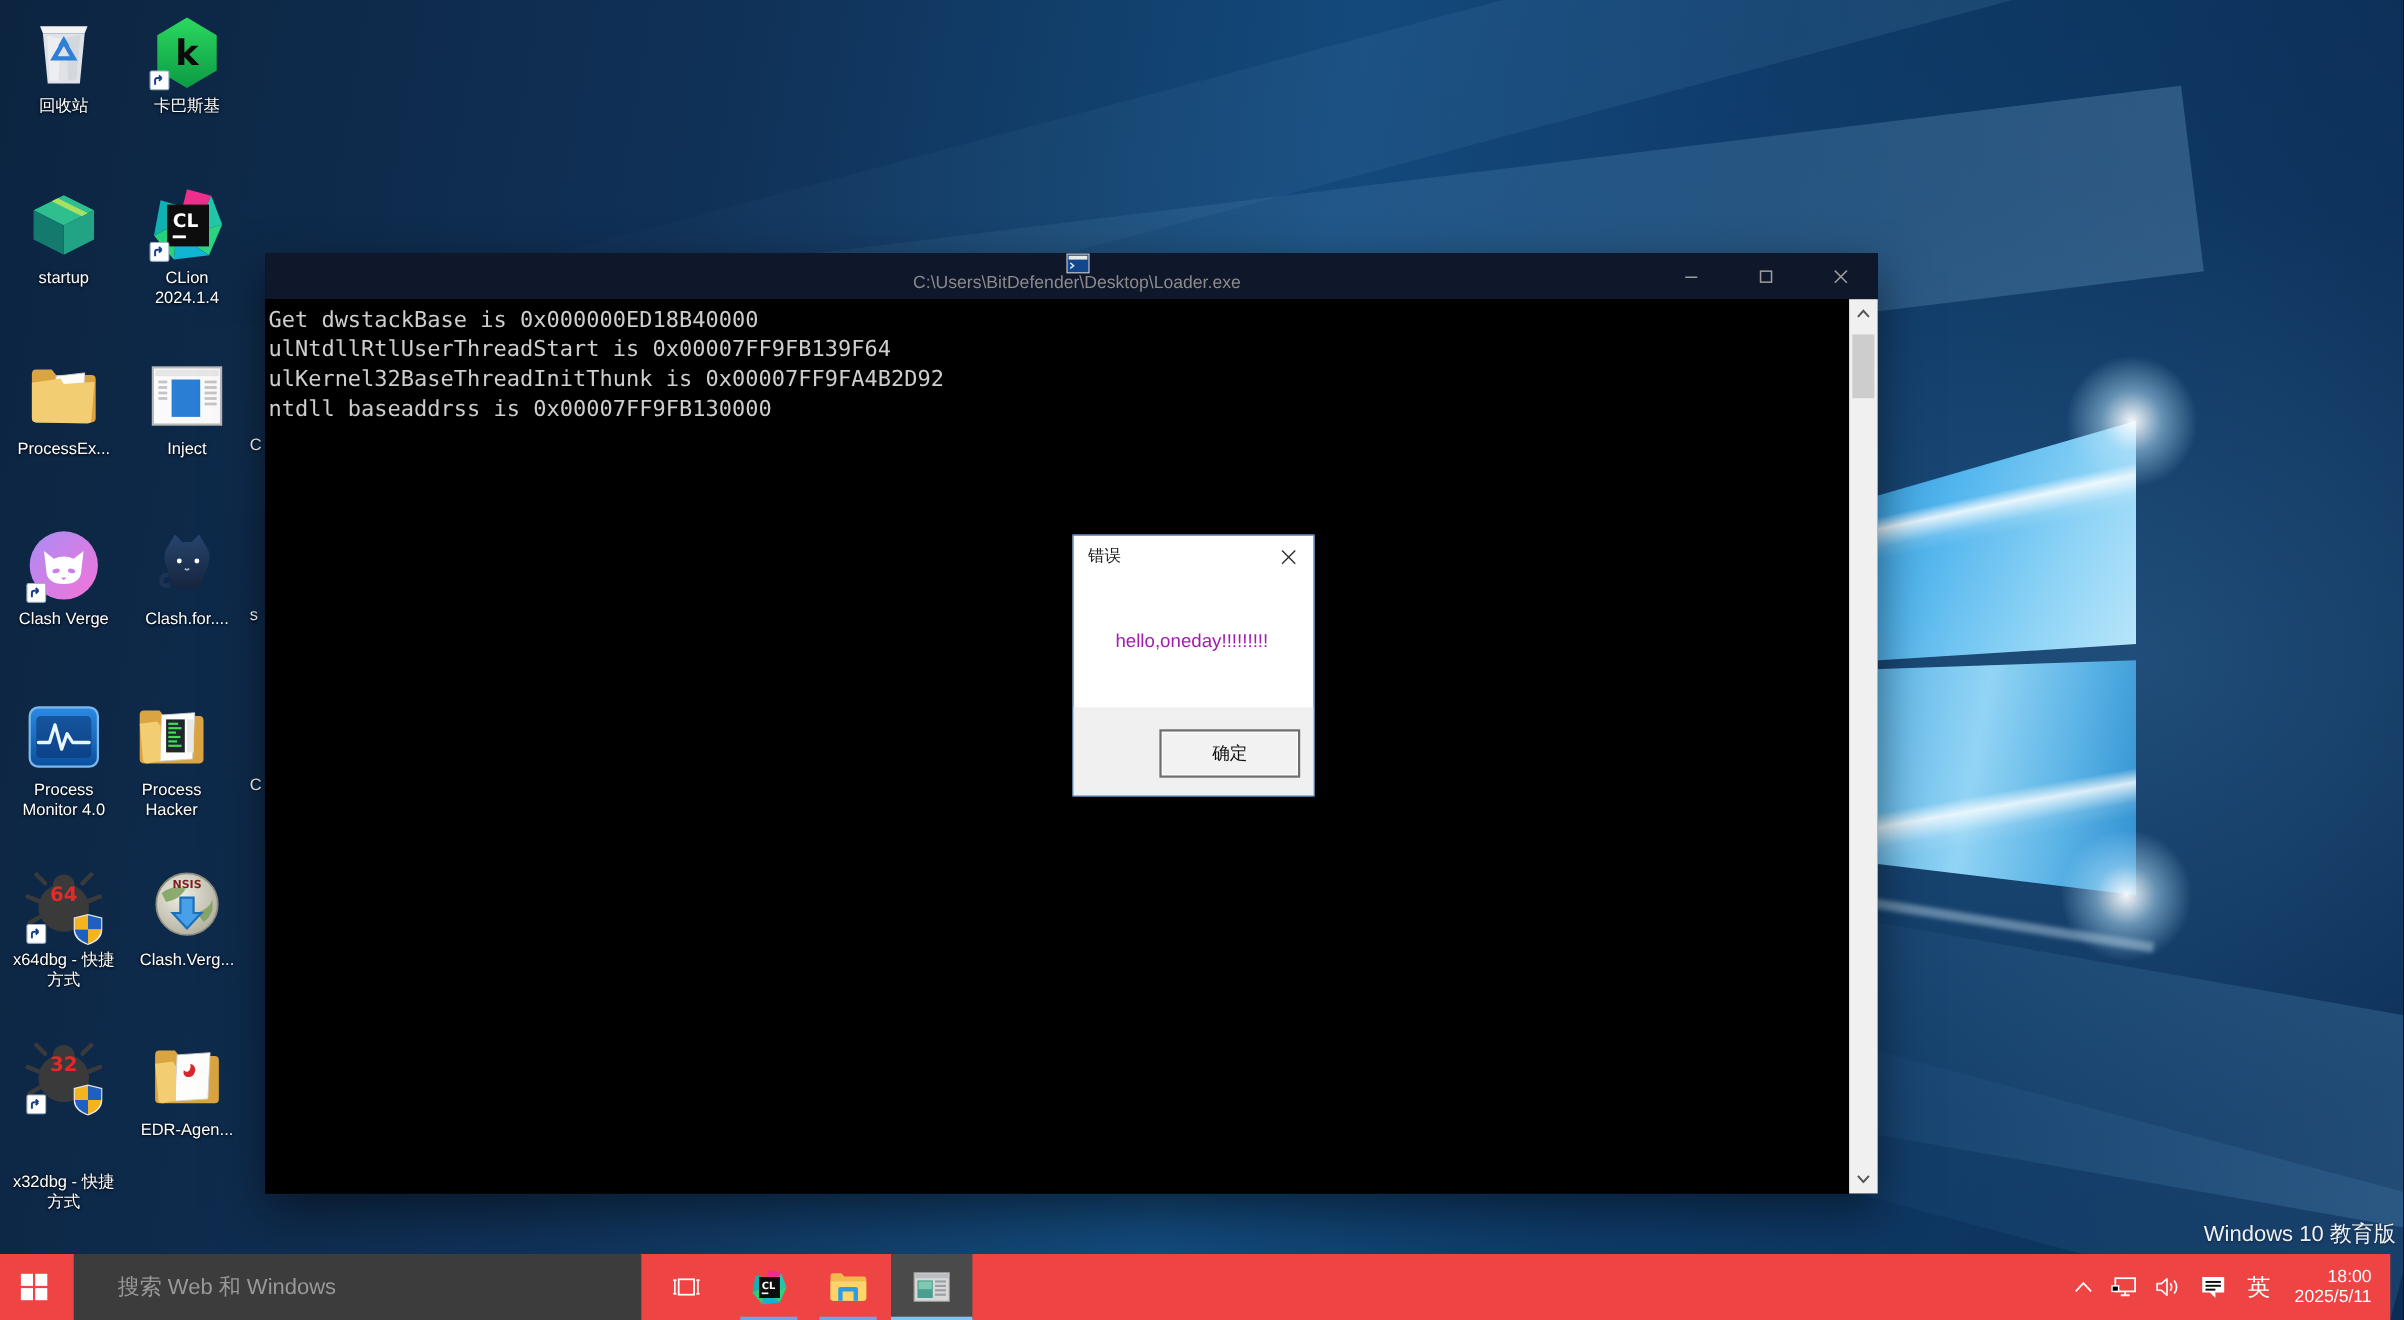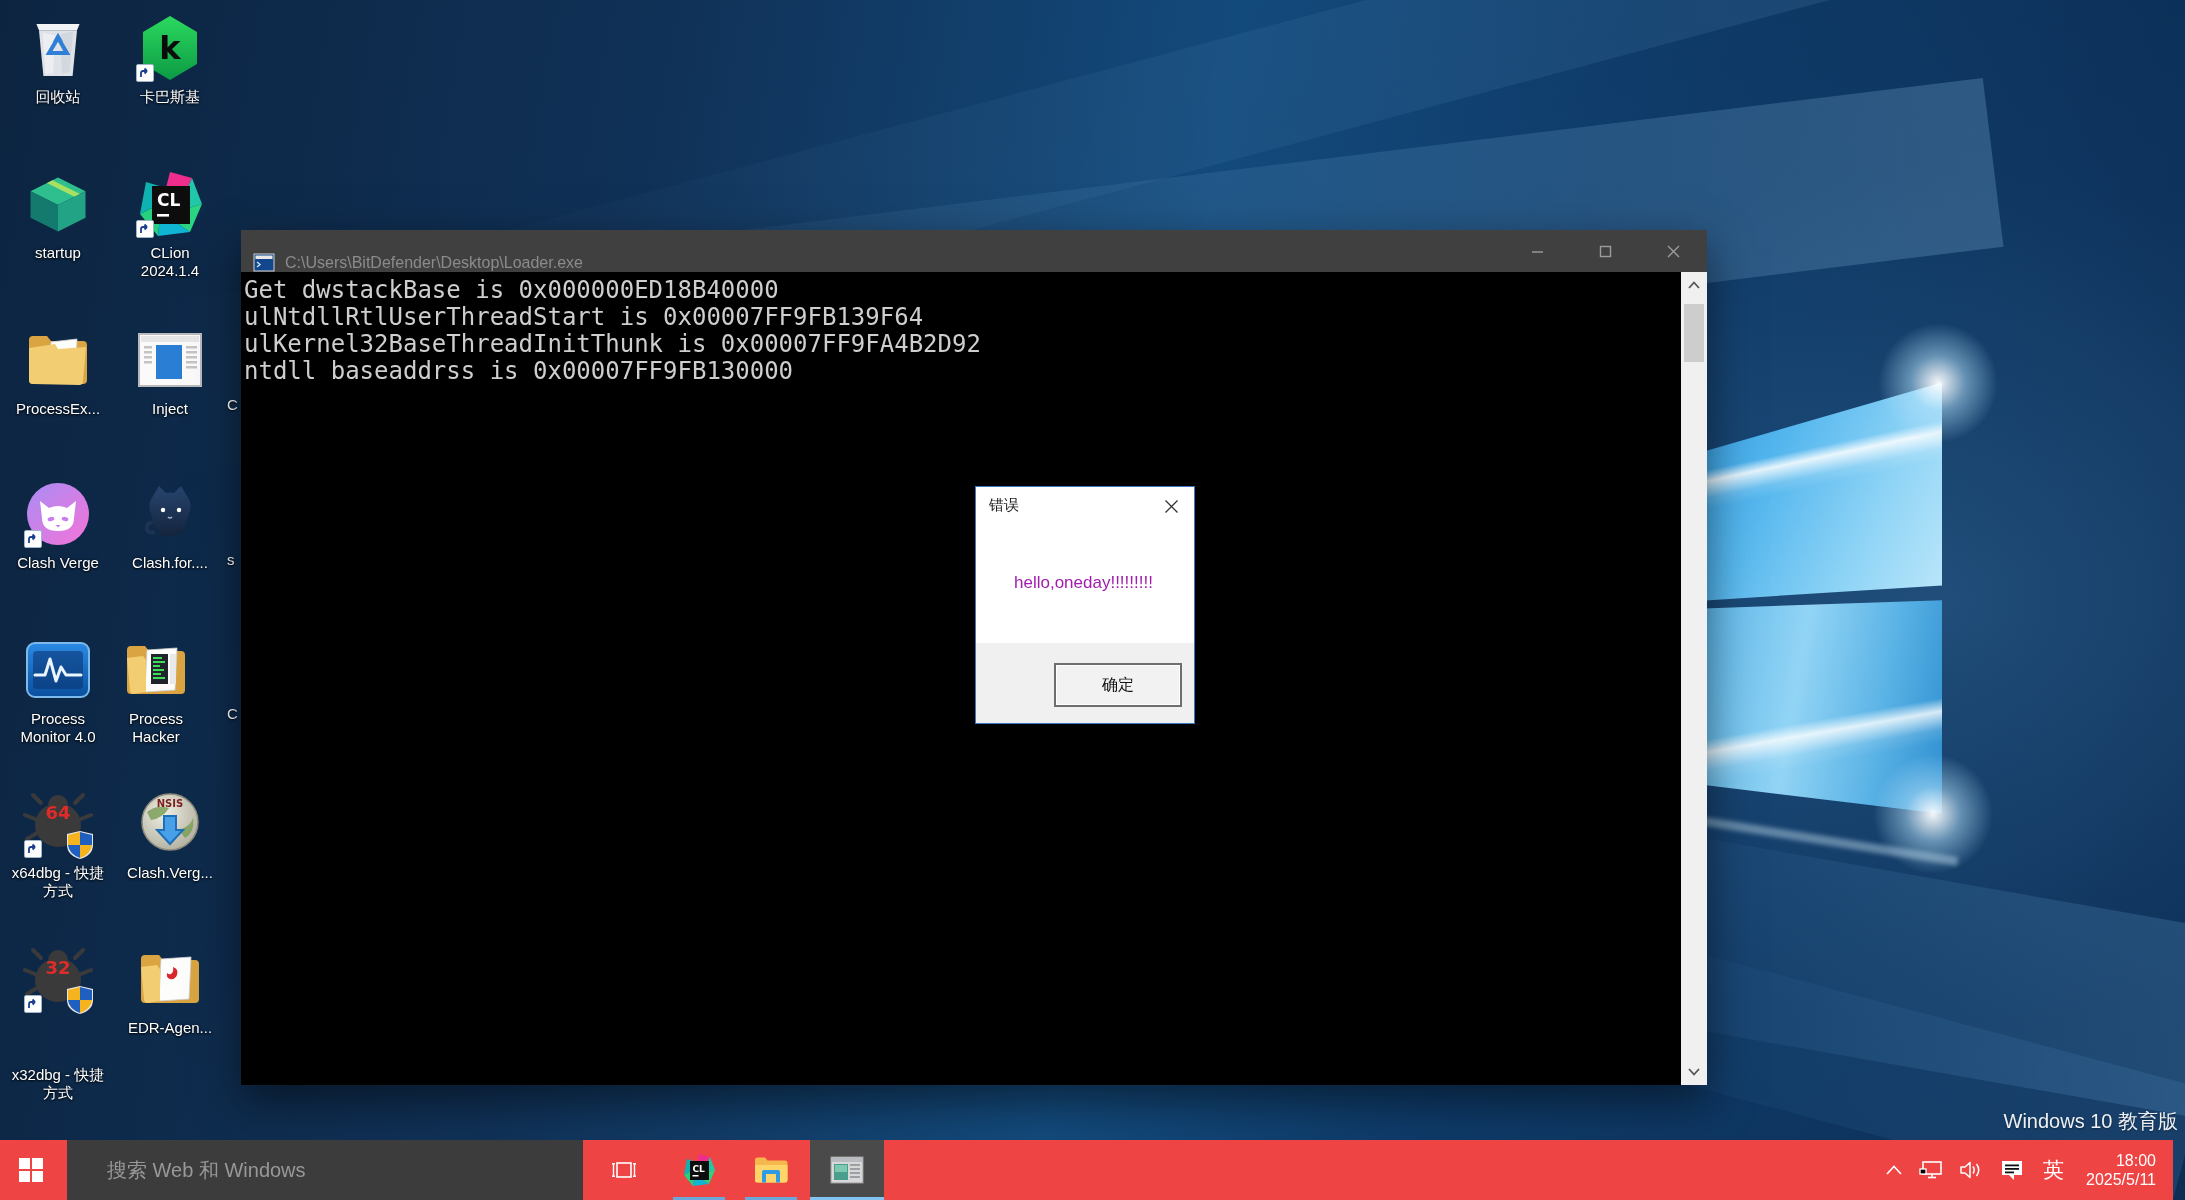--- a/index.html
+++ b/index.html
@@ -45,29 +45,29 @@
   .glyph { position:relative; width:72px; height:72px; display:flex; align-items:center; justify-content:center; }
   .lbl { margin-top:4px; max-width:100px; font-size:15px; line-height:18px; color:#fff; text-align:center;
     text-shadow:0 1px 2px rgba(0,0,0,.85), 0 0 3px rgba(0,0,0,.6); }
   .shortcut-badge { position:absolute; left:2px; bottom:2px; width:18px; height:18px; background:#fff;
     border:1px solid #9fb6c9; border-radius:2px; display:flex; align-items:center; justify-content:center; }
   .clipped { position:absolute; font-size:15px; color:#fff; text-shadow:0 1px 2px rgba(0,0,0,.85); z-index:2; }
 
   
   .console { position:absolute; left:241px; top:230px; width:1466px; height:855px; z-index:5;
     box-shadow:0 16px 42px rgba(0,0,0,.5); background:#000; }
-  .console-titlebar { position:absolute; left:0; top:0; right:0; height:42px; background:#404040;
-    display:flex; align-items:flex-end; }
+  .console-titlebar { position:absolute; left:0; top:0; right:0; height:42px; background:#0f172a;
+    display:flex; align-items:center;flex-direction:column; }
   .console-title-icon { margin-left:12px; width:22px; height:19px; }
   .console-title-text { margin-left:10px; font-size:16px; color:#8b8b8b; white-space:nowrap; }
   .win-btns { position:absolute; right:0; top:0; height:42px; display:flex; }
   .win-btn { width:68px; height:42px; display:flex; align-items:center; justify-content:center; }
   .console-client { position:absolute; left:0; top:42px; right:26px; bottom:0; background:#000;
     padding:5px 0 0 3px; overflow:hidden; }
-  .cline { font-family:"DejaVu Sans Mono","Liberation Mono",monospace; font-size:24px; line-height:27px;
+  .cline { font-family:"DejaVu Sans Mono","Liberation Mono",monospace; font-size:20px; line-height:27px;
     color:#cecece; white-space:pre; }
   .scrollbar { position:absolute; right:0; top:42px; bottom:0; width:26px; background:#f0f0f0; }
   .sb-arrow { position:absolute; left:0; width:26px; height:26px; display:flex; align-items:center; justify-content:center; }
   .sb-up { top:0; } .sb-down { bottom:0; }
   .sb-thumb { position:absolute; left:3px; top:32px; width:20px; height:58px; background:#cdcdcd; }
 
   
   .dialog { position:absolute; left:975px; top:486px; width:220px; height:238px; z-index:8;
     background:#fff; border:1px solid #3b76c0; box-shadow:0 12px 30px rgba(0,0,0,.55); }
   .dialog-titlebar { position:absolute; left:0; top:0; right:0; height:38px; }

